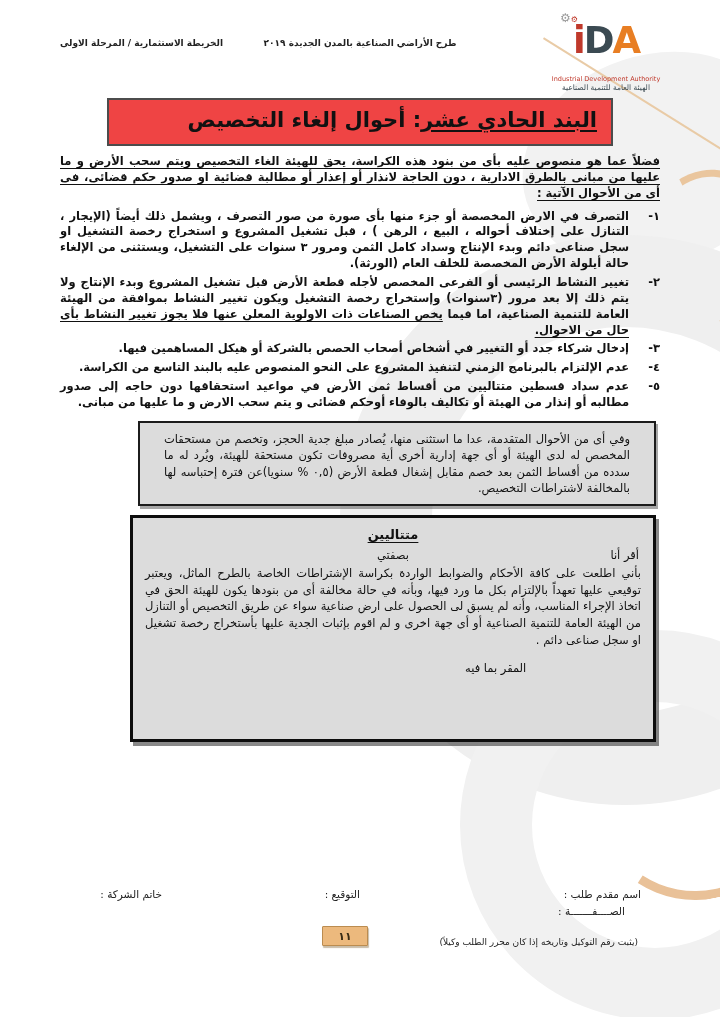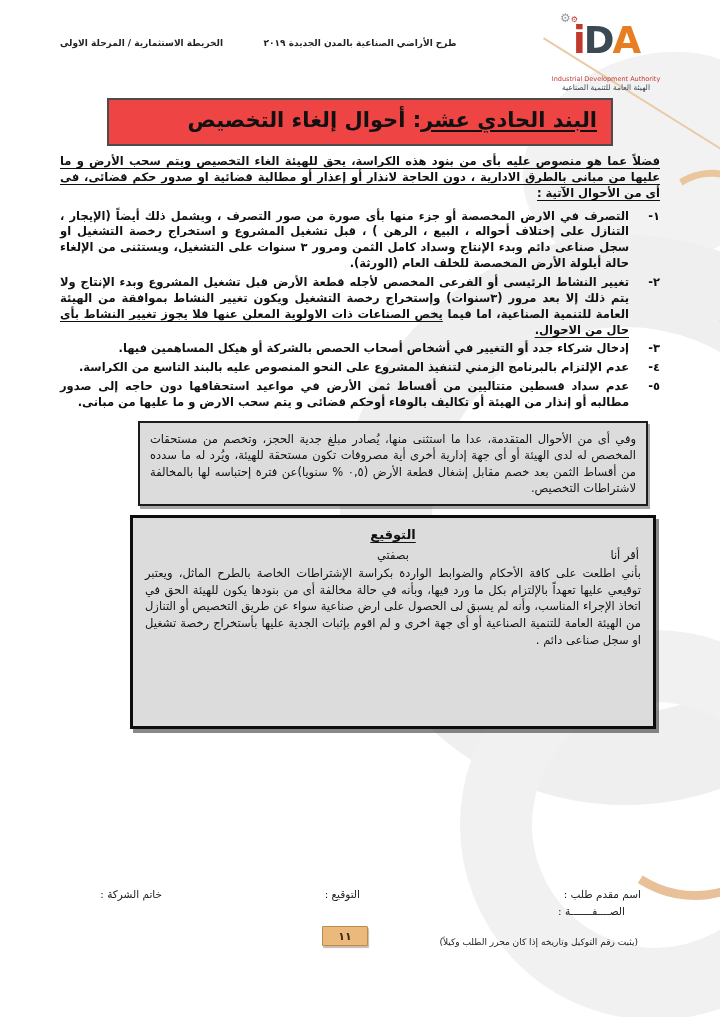--- a/index.html
+++ b/index.html
@@ -68,24 +68,24 @@
   
   .list { margin-top:7px; }
   .item { display:flex; gap:7px; font-size:11.5px; font-weight:bold;
           line-height:1.38; margin-bottom:3px; }
   .item .num { flex:0 0 24px; text-align:right; }
   .item .txt { flex:1; text-align:justify; }
   .item .txt .u { text-decoration:underline; text-underline-offset:2.5px; }
 
   
   .penalty-box {
-    margin:10px 12px 0 0; margin-left:78px;
+    margin:10px 4px 0 0; margin-left:78px;
     background:#dcdcdc; border:2px solid #1c1c1c;
     box-shadow:2px 3px 0 rgba(60,60,60,.45);
-    padding:8px 10px; font-size:11.5px; line-height:1.42; text-align:justify;
+    padding:8px 24px; font-size:11.5px; line-height:1.42; text-align:justify;
   }
 
   
   .decl-box {
     margin:9px 4px 0 0; margin-left:70px;
     background:#dcdcdc; border:3px solid #0d0d0d;
     box-shadow:3px 4px 0 rgba(40,40,40,.55);
     padding:8px 12px 10px; font-size:11.5px; line-height:1.45;
     min-height:214px;
   }
@@ -167,26 +167,27 @@
     </div>
     <div class="item">
       <span class="num">٥-</span>
       <span class="txt"><span>عدم سداد قسطين متتاليين من أقساط ثمن الأرض في مواعيد استحقاقها دون حاجه إلى صدور مطالبه أو إنذار من الهيئة أو تكاليف بالوفاء أوحكم قضائى و يتم سحب الارض و ما عليها من مبانى.</span><span class="u"></span></span>
     </div>
   </div>
 
   <div class="penalty-box">وفي أى من الأحوال المتقدمة، عدا ما استثنى منها، يُصادر مبلغ جدية الحجز، وتخصم من مستحقات المخصص له لدى الهيئة أو أى جهة إدارية أخرى أية مصروفات تكون مستحقة للهيئة، ويُرد له ما سدده من أقساط الثمن بعد خصم مقابل إشغال قطعة الأرض (٠,٥ % سنويا)عن فترة إحتباسه لها بالمخالفة لاشتراطات التخصيص.</div>
 
   <div class="decl-box">
-    <div class="decl-title">التوقيع</div>
+    <div class="decl-title">متتاليين</div>
     <div class="decl-line1">
       <span class="decl-ack">أقر أنا</span>
       <span class="decl-cap">بصفتي</span>
     </div>
     <div class="decl-body">بأني اطلعت على كافة الأحكام والضوابط الواردة بكراسة الإشتراطات الخاصة بالطرح الماثل، ويعتبر توقيعي عليها تعهداً بالإلتزام بكل ما ورد فيها، وبأنه في حالة مخالفة أى من بنودها يكون للهيئة الحق في اتخاذ الإجراء المناسب، وأنه لم يسبق لى الحصول على ارض صناعية سواء عن طريق التخصيص أو التنازل من الهيئة العامة للتنمية الصناعية أو أى جهة اخرى و لم اقوم بإثبات الجدية عليها بأستخراج رخصة تشغيل او سجل صناعى دائم .</div>
+    <div class="decl-closing">المقر بما فيه</div>
     <div class="decl-spacer" style="height:52px;"></div>
   </div>
 
 </div>
 
 <div class="footer">
   <div class="f-name">اسم مقدم طلب :</div>
   <div class="f-capacity">الصــــفـــــــة   :</div>
   <div class="f-sign">التوقيع :</div>
   <div class="f-stamp">خاتم الشركة :</div>

